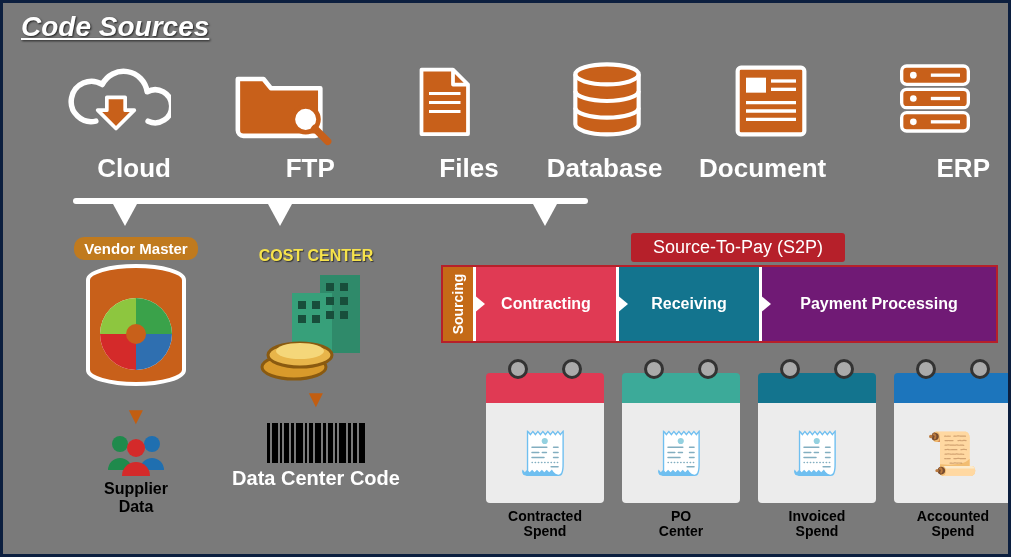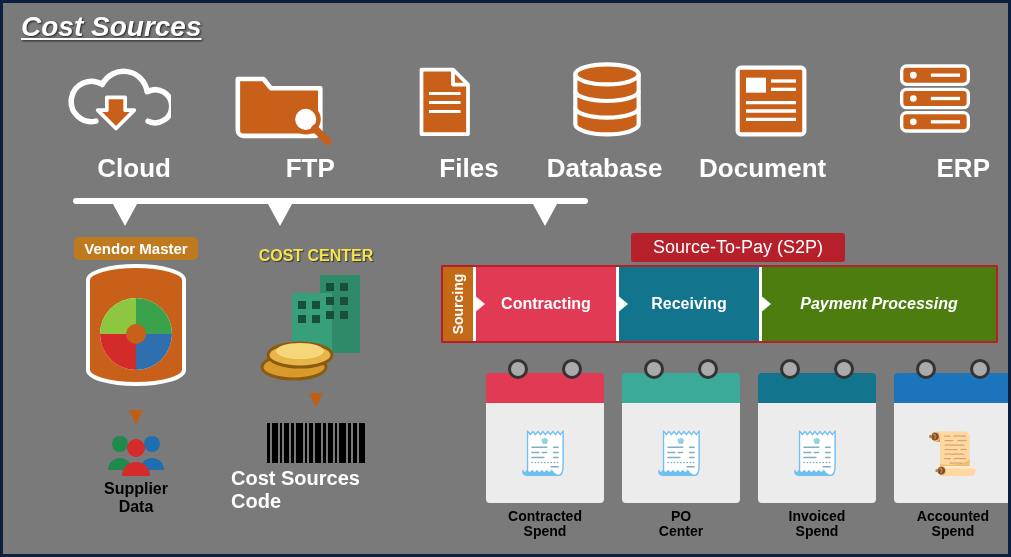--- a/index.html
+++ b/index.html
@@ -32,21 +32,21 @@
   .connector .arrow{position:absolute;top:6px;width:0;height:0;border-left:12px solid transparent;border-right:12px solid transparent;border-top:22px solid #fff;}
   .arrow.a1{left:40px;}
   .arrow.a2{left:195px;}
   .arrow.a3{left:460px;}
 
   
   .lower{position:absolute;left:18px;right:10px;top:232px;bottom:6px;}
 
   
   .vendor{position:absolute;left:40px;top:2px;width:150px;display:flex;flex-direction:column;align-items:center;}
-  .vm-title{background:#c07a1e;color:#fff;font-weight:700;font-size:15px;padding:3px 10px;border-radius:5px;}
+  .vm-title{background:#c07a1e;color:#fff;font-weight:700;font-size:15px;padding:3px 10px;border-radius:10px;}
   .db-body{position:relative;margin-top:4px;}
   .arrowDown{margin-top:4px;font-size:24px;color:#c25e11;}
   .subtext{color:#000;font-size:16px;text-align:center;font-weight:600;line-height:1.1;}
 
   
   .costcenter{position:absolute;left:210px;top:12px;width:170px;display:flex;flex-direction:column;align-items:center;}
   .cc-title{color:#f7e34b;font-weight:800;font-size:16px;text-shadow:1px 1px 1px #333;}
   .cc-icon{position:relative;margin-top:6px;width:140px;height:120px;}
   .barcode{margin-top:10px;width:140px;height:40px;display:flex;align-items:center;justify-content:center;gap:2px;}
   .barcode span{display:inline-block;background:#000;height:100%;}
@@ -57,39 +57,39 @@
   .s2p-header{position:absolute;left:190px;top:-2px;background:#b6202a;color:#fff;font-weight:400;font-size:18px;padding:4px 22px;border-radius:3px;}
   .s2p-row{position:absolute;left:0;top:30px;right:0;height:74px;display:flex;align-items:stretch;border:2px solid #b6202a;}
   .sourcing{width:30px;background:#c46a17;color:#fff;display:flex;align-items:center;justify-content:center;}
   .sourcing span{transform:rotate(-90deg);font-size:14px;font-weight:700;white-space:nowrap;}
   .chev{display:flex;align-items:center;justify-content:center;color:#fff;border-left:3px solid #fff;font-size:16px;font-weight:700;padding:0 10px;position:relative;}
   .chev::before{content:"";position:absolute;left:-3px;top:50%;transform:translateY(-50%);width:0;height:0;border-top:10px solid transparent;border-bottom:10px solid transparent;border-left:12px solid #fff;}
   .chev::after{content:"";position:absolute;left:-2px;top:50%;transform:translateY(-50%);width:0;height:0;border-top:8px solid transparent;border-bottom:8px solid transparent;}
   .chev.contracting{background:#e03a54;width:120px;}
   .chev.purchasing{background:#3caa99;width:120px;}
   .chev.receiving{background:#13748e;width:120px;}
-  .chev.payment{background:#4d7c0f;flex:1;font-style:italic;}
+  .chev.payment{background:#701a75;flex:1;}
 
   
   .spend-row{position:absolute;left:45px;top:124px;right:0;display:flex;gap:18px;}
   .card{width:118px;display:flex;flex-direction:column;align-items:center;}
   .card .ring{width:118px;height:22px;position:relative;}
   .card .ring::before,.card .ring::after{content:"";position:absolute;top:0;width:14px;height:14px;border:3px solid #333;border-radius:50%;background:#aaa;}
   .card .ring::before{left:22px;} .card .ring::after{right:22px;}
   .card .hdr{width:100%;height:30px;border-top-left-radius:4px;border-top-right-radius:4px;margin-top:-8px;}
   .card .body{width:100%;height:100px;background:#ececec;display:flex;align-items:center;justify-content:center;border-bottom-left-radius:4px;border-bottom-right-radius:4px;}
   .card .cap{margin-top:6px;color:#000;font-size:14px;font-weight:700;text-align:center;line-height:1.1;}
   .hdr.red{background:#e03a54;} .hdr.teal{background:#3caa99;} .hdr.dteal{background:#13748e;} .hdr.blue{background:#1c75bc;}
   .stroke-white{stroke:#fff;fill:none;stroke-width:6;stroke-linecap:round;stroke-linejoin:round;}
   .fill-orange{fill:#c8601a;}
 </style>
 </head>
 <body>
 
-<div class="title">Cost Sources</div>
+<div class="title">Code Sources</div>
 
 <div class="sources">
   <div class="src">
     <div class="ico">
       <svg viewBox="0 0 120 100" width="110" height="100">
         <path class="stroke-white" d="M38 72 A22 22 0 1 1 45 32 A26 26 0 0 1 94 40 A18 18 0 1 1 95 72"></path>
         <path class="fill-orange" d="M50 46 h20 v14 h10 L60 80 40 60 h10 z"></path>
         <path class="stroke-white" style="stroke-width:4" d="M50 46 h20 v14 h10 L60 80 40 60 h10 z"></path>
       </svg>
     </div>
@@ -236,21 +236,21 @@
         <span style="width:4px"></span>
         <span style="width:6px"></span>
       <span style="width:3px"></span>
         <span style="width:5px"></span>
         <span style="width:2px"></span>
       <span style="width:7px"></span>
         <span style="width:3px"></span>
         <span style="width:4px"></span>
       <span style="width:6px"></span>
     </div>
-    <div class="cc-label">Cost Sources Code</div>
+    <div class="cc-label">Data Center Code</div>
   </div>
 
   <div class="s2p">
     <div class="s2p-header">Source-To-Pay (S2P)</div>
     <div class="s2p-row">
       <div class="sourcing">
           <span>Sourcing</span>
         </div>
       <div class="chev contracting">
           <span>Contracting</span>

